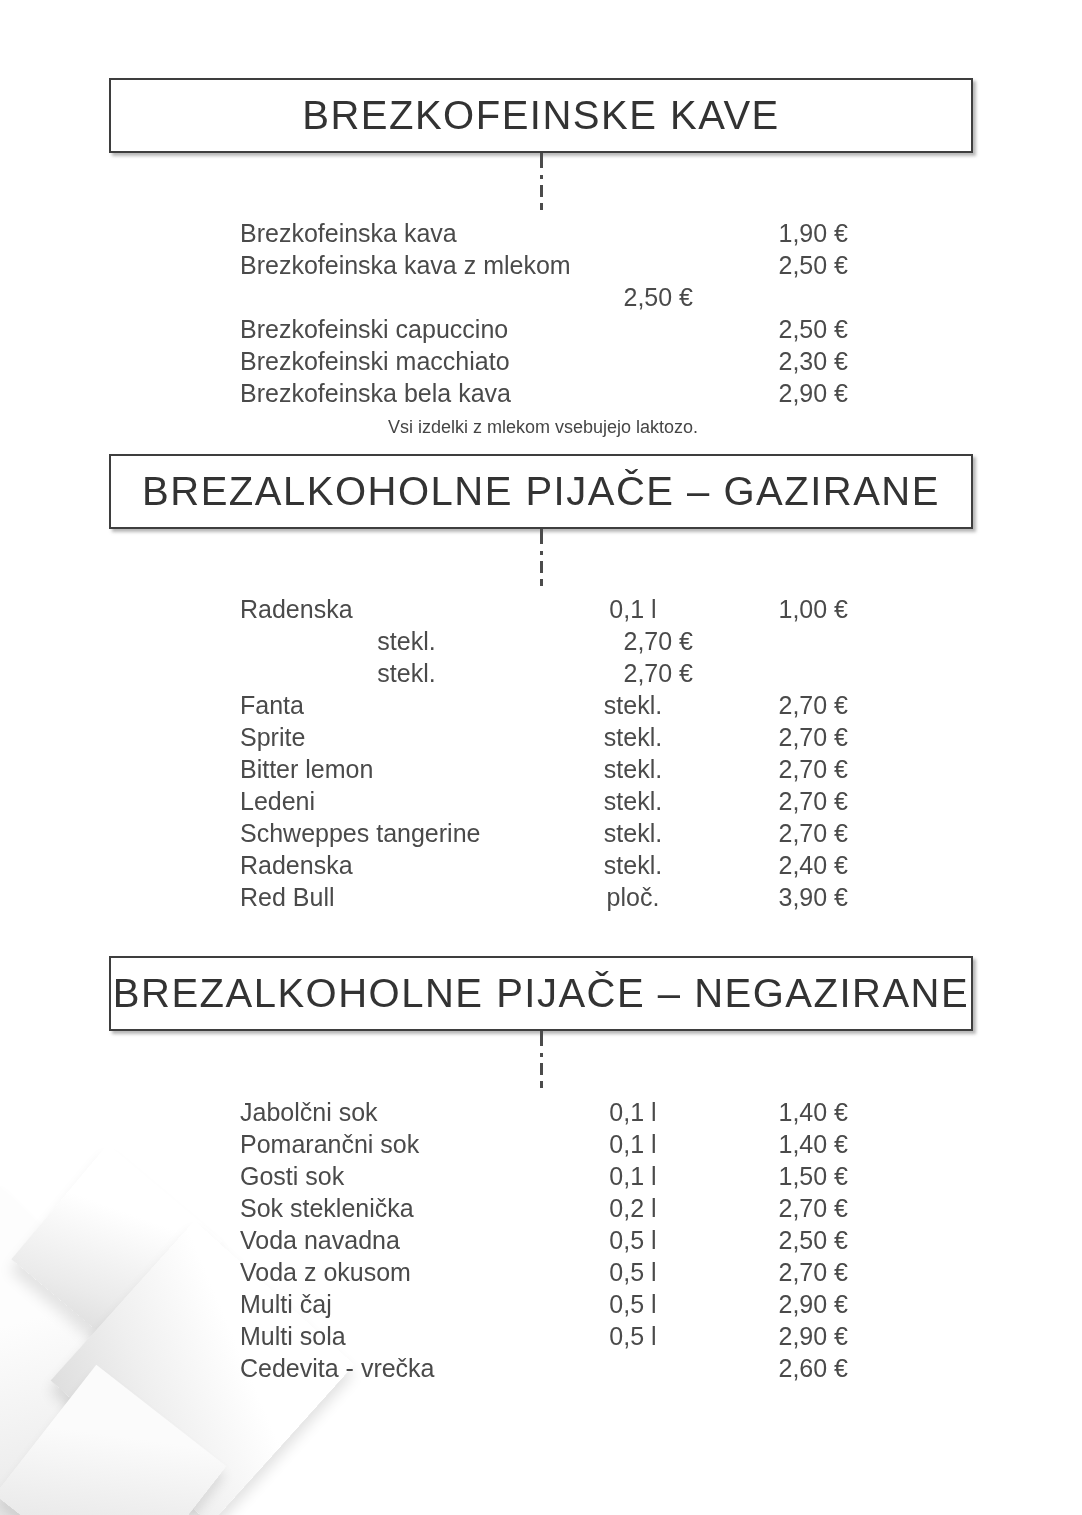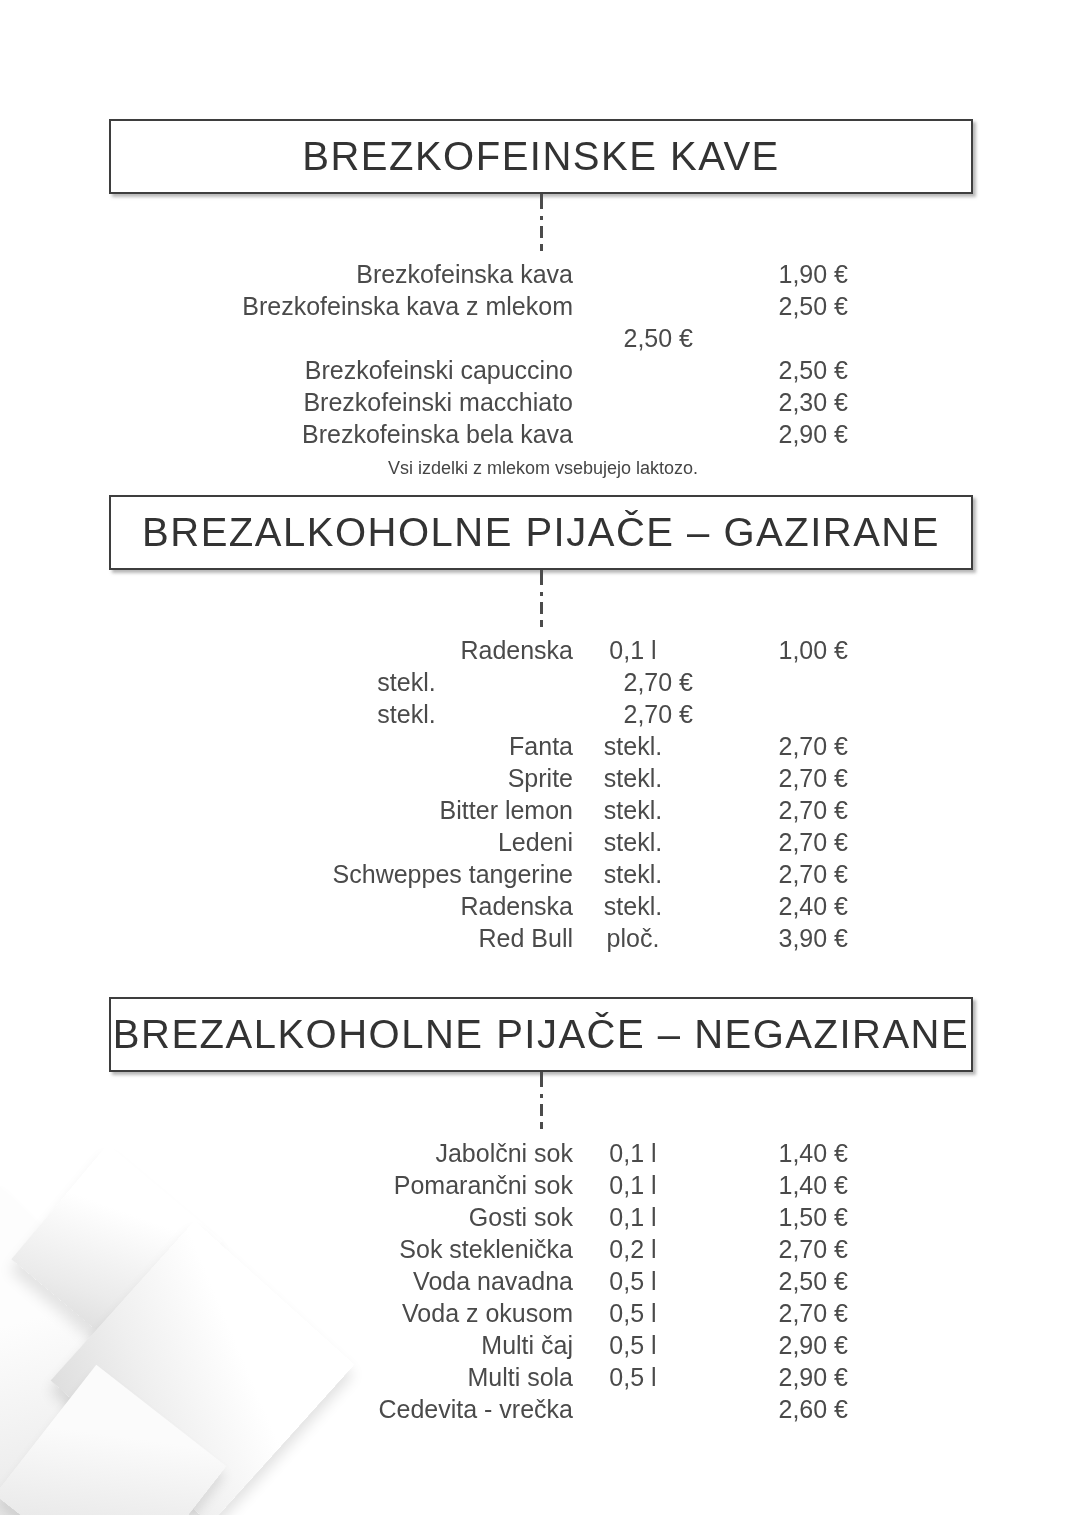--- a/index.html
+++ b/index.html
@@ -43,21 +43,21 @@
     display:flex; align-items:center; justify-content:center;
   }
   .header-box h2 {
     margin:0;
     font-size:40px;
     font-weight:400;
     letter-spacing:1.5px;
     color:#333333;
     white-space:nowrap;
   }
-  .mt-first  { margin-top:119px; }
+  .mt-first  { margin-top:78px; }
   .mt-second { margin-top:15px; }
   .mt-third  { margin-top:43px; }
 
   .connector {
     width:3px; height:57px;
     margin:0 auto;
     background:linear-gradient(to bottom,
       #4c4c4c 0 15px,
       transparent 15px 22px,
       #4c4c4c 22px 26px,
@@ -70,21 +70,21 @@
   .rows { width:608px; margin:7px 0 0 240px; }
   .rows-last { margin-top:8px; }
   .row {
     display:grid;
     grid-template-columns:1fr 120px 155px;
     height:32px;
     align-items:center;
     font-size:25px;
     color:#4a4a4a;
   }
-  .row .name  { text-align:right;  white-space:nowrap; }
+  .row .name  { text-align:left;  white-space:nowrap; }
   .row .size  { text-align:center; white-space:nowrap; }
   .row .price { text-align:right; white-space:nowrap; }
 
   .note {
     margin:7px 0 0 4px;
     text-align:center;
     font-size:18px;
     line-height:23px;
     color:#454545;
   }

